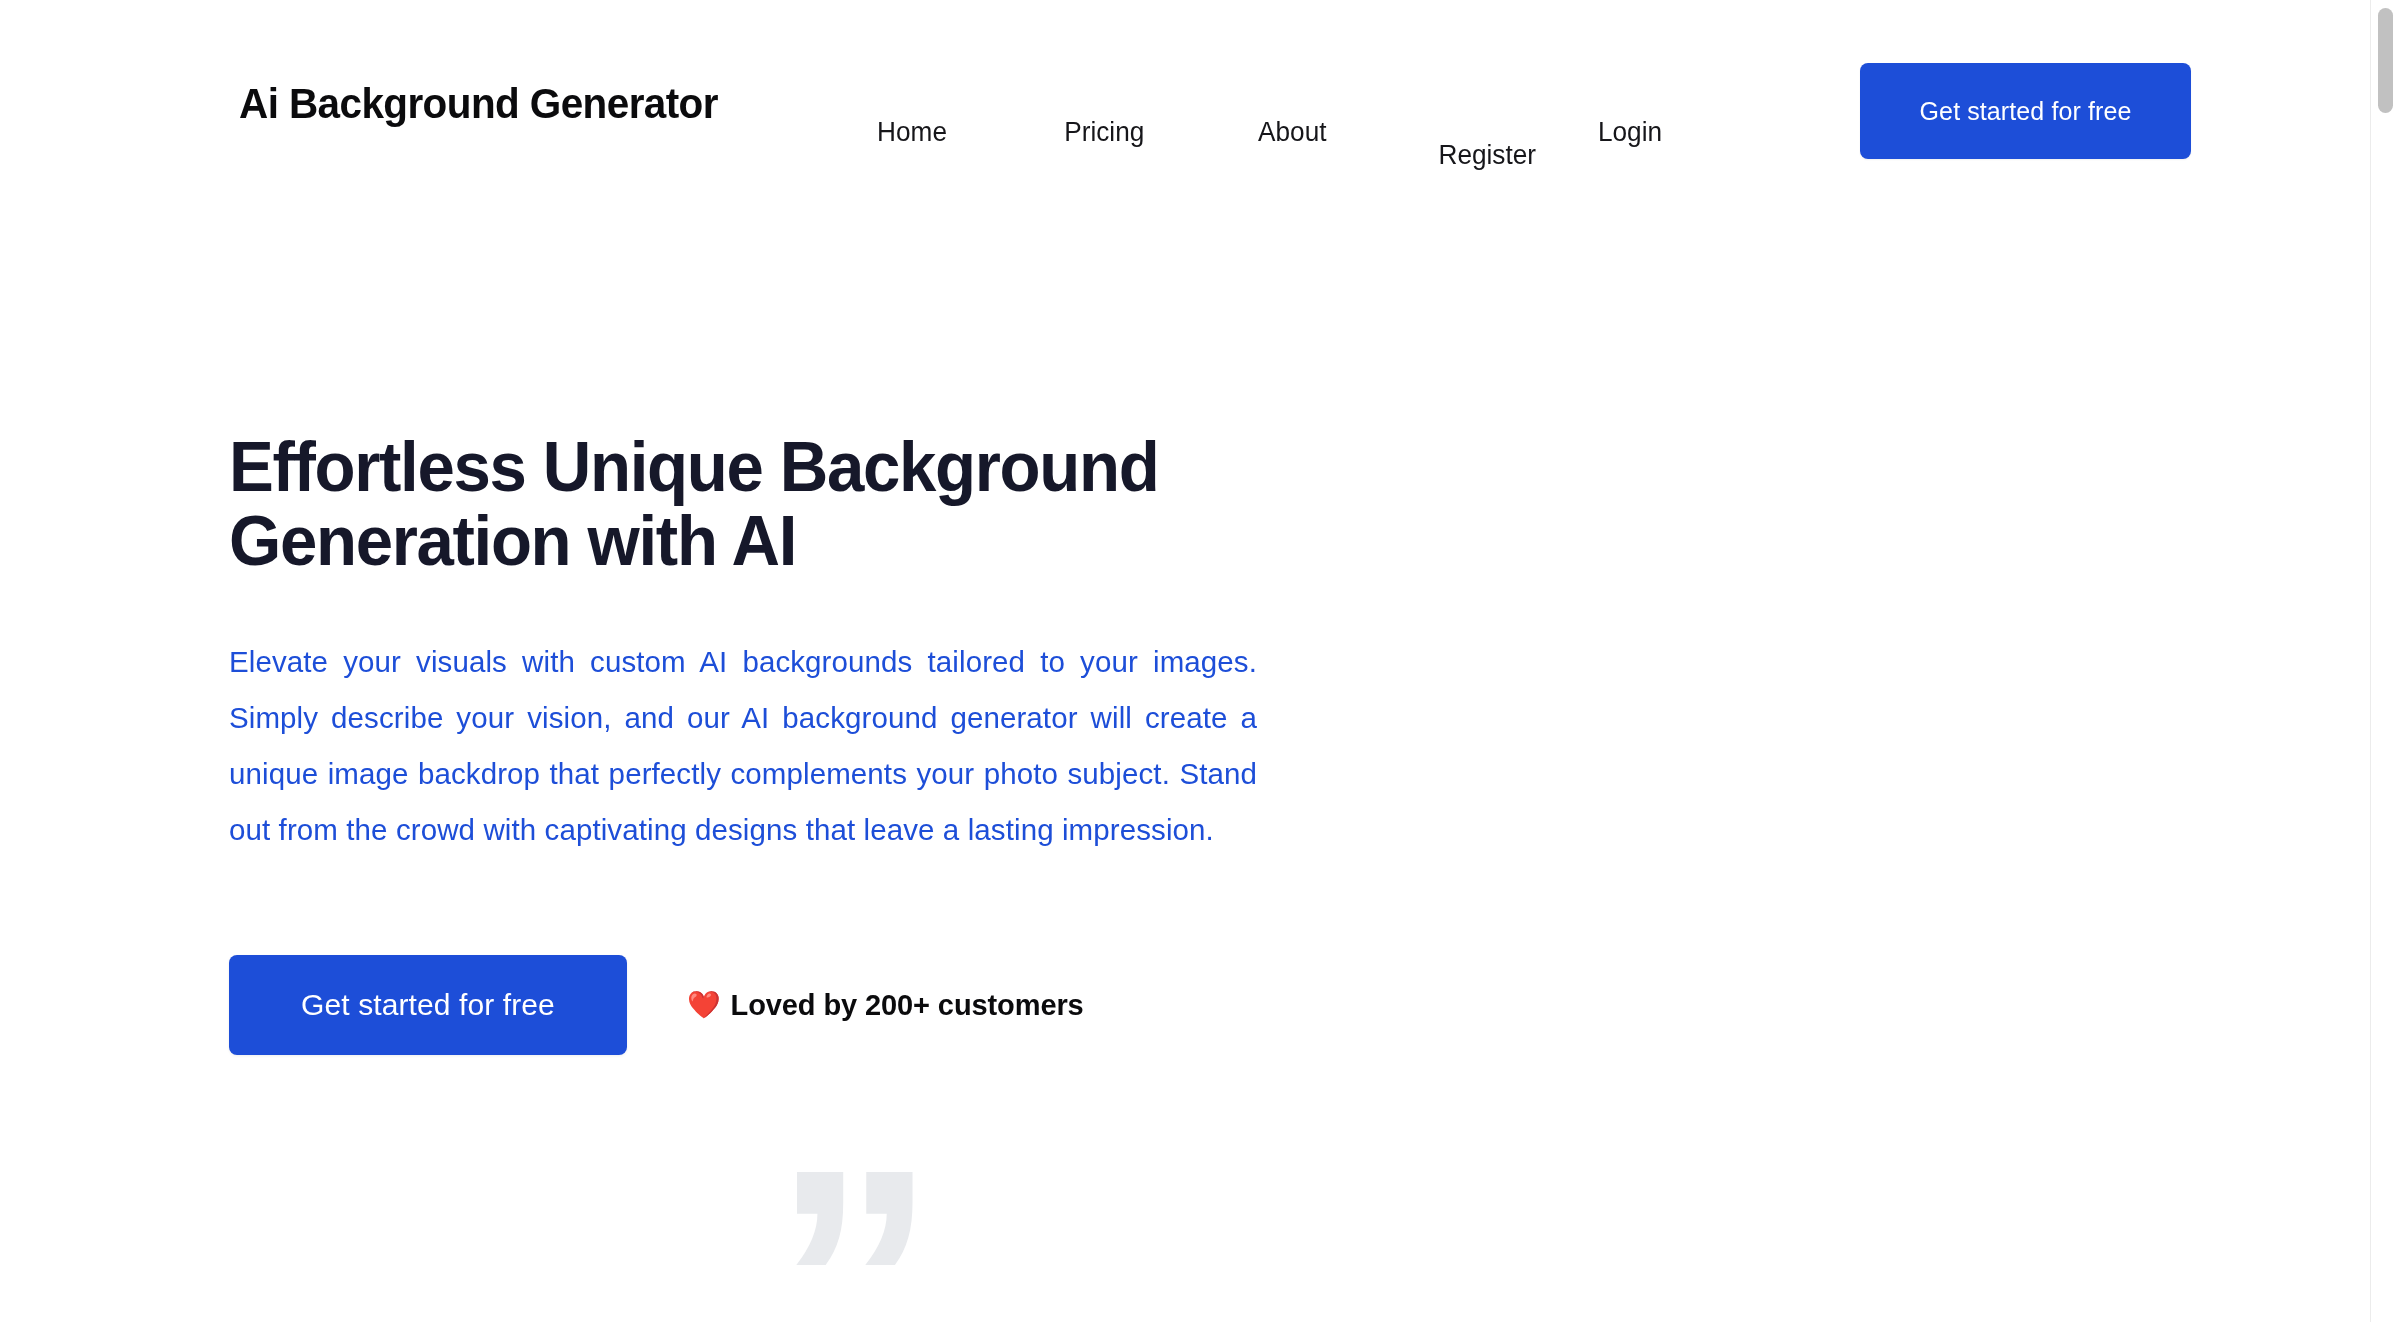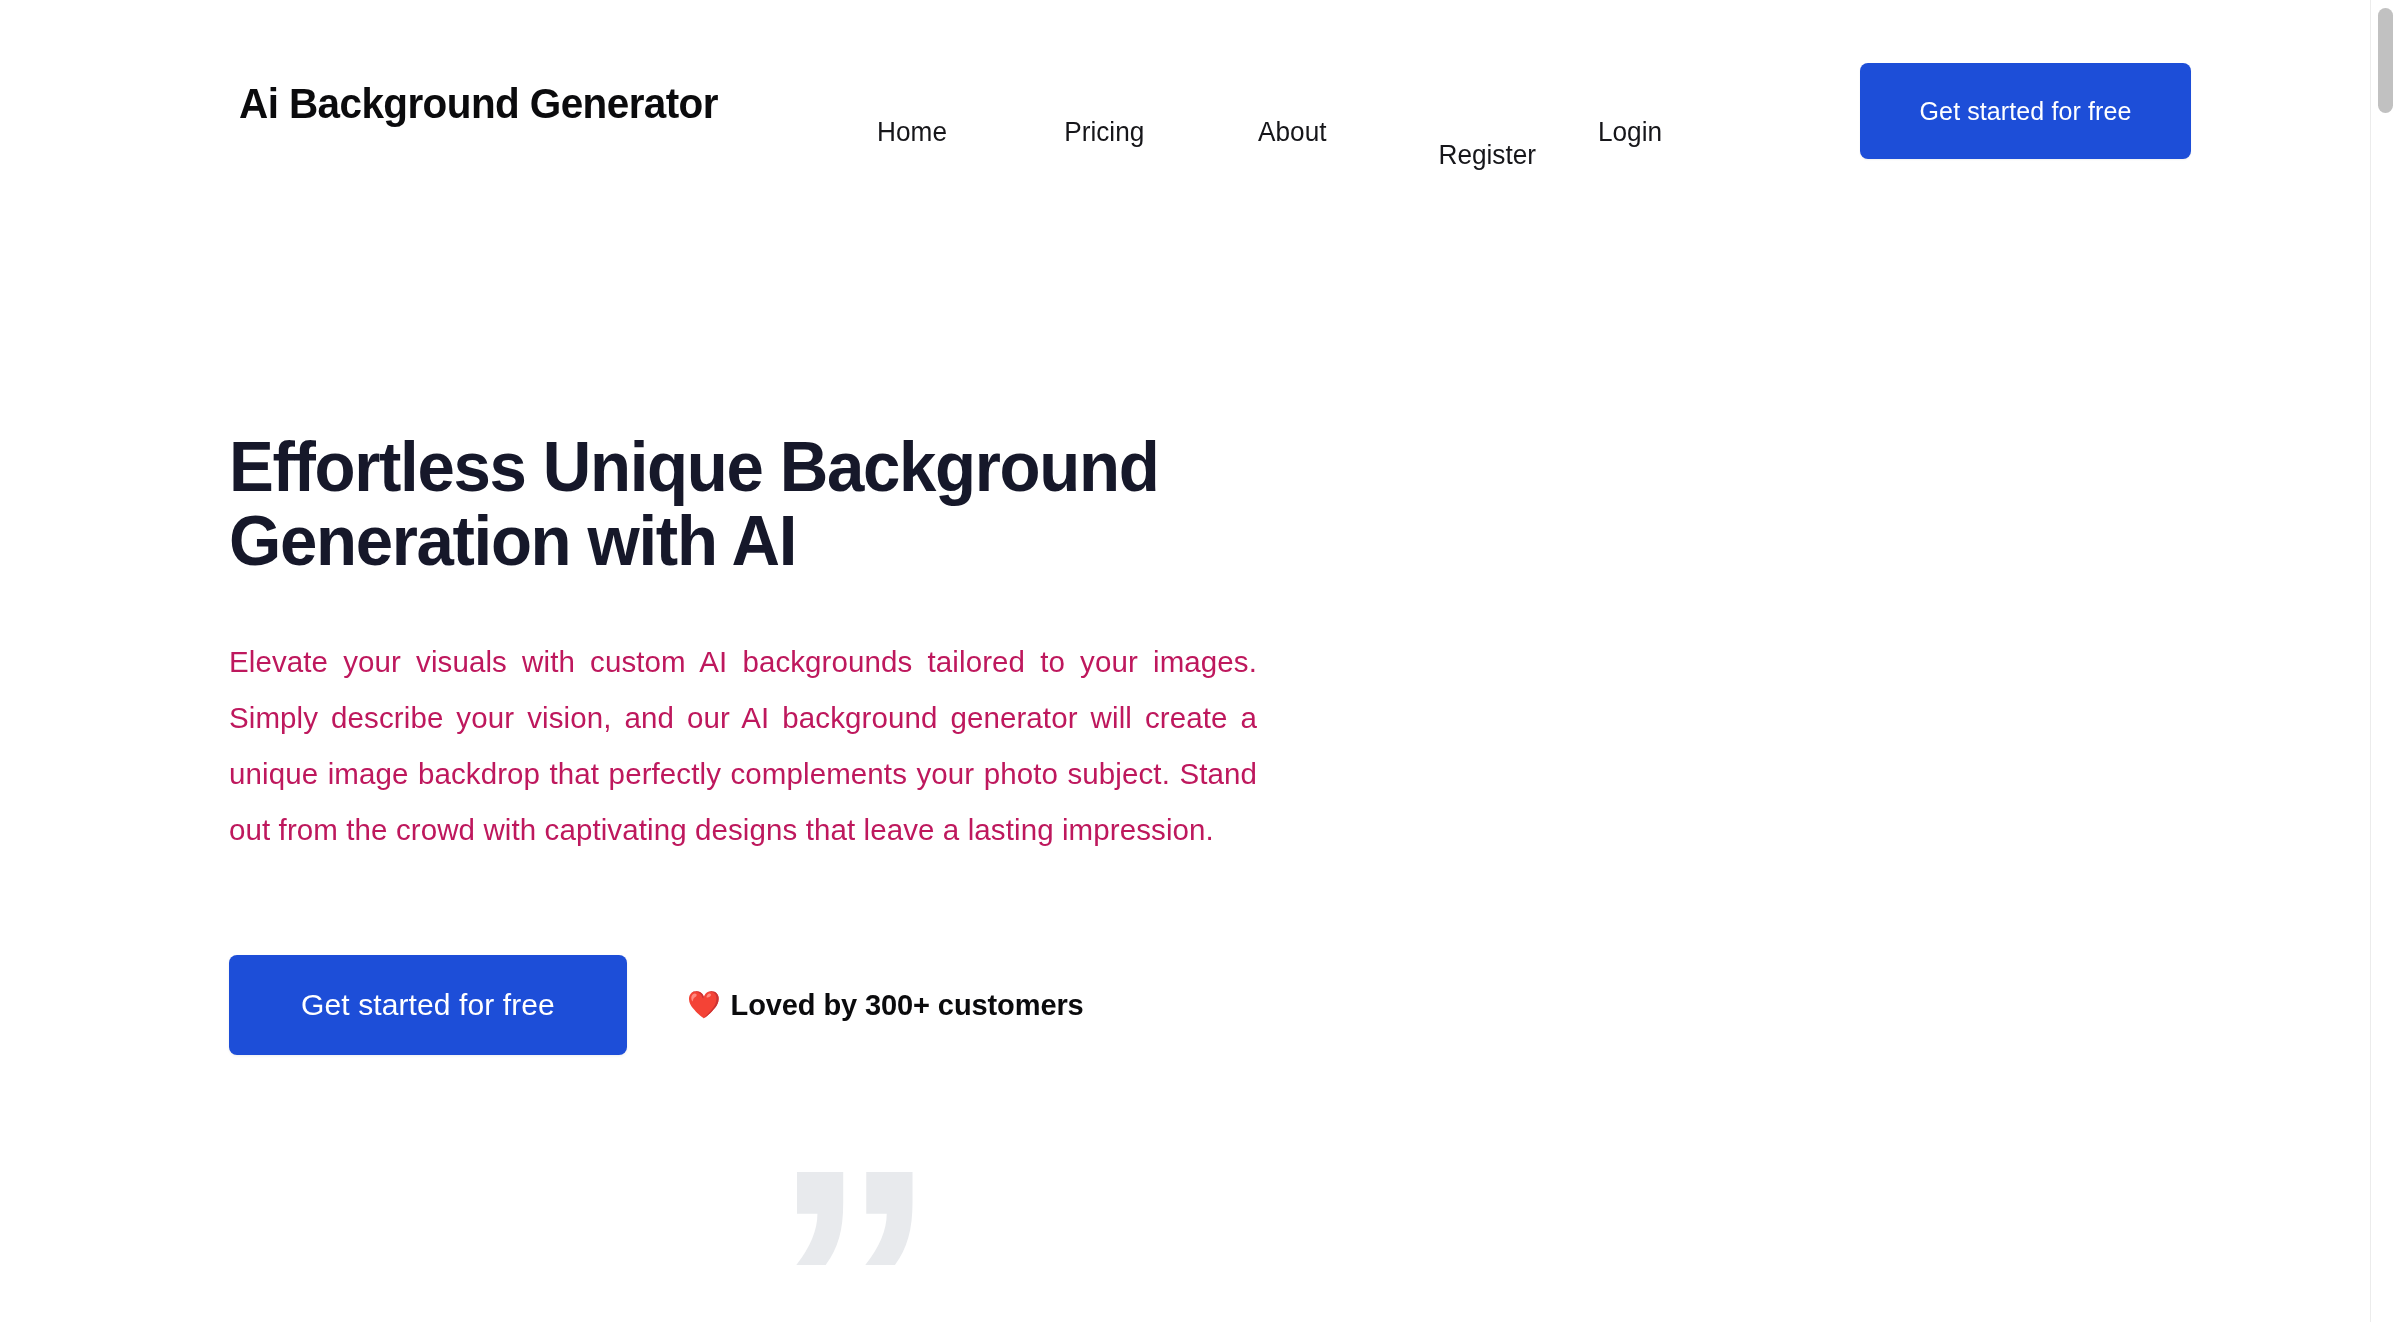--- a/index.html
+++ b/index.html
@@ -131,21 +131,21 @@
   }
 
   .hero-desc {
     position:absolute;
     left:0;
     top:412px;
     width:1028px;
     font-size:29.5px;
     line-height:56px;
     font-weight:400;
-    color:#be185d;
+    color:#1d4ed8;
     text-align:justify;
     text-justify:inter-word;
     font-family:"Liberation Sans Narrow","Liberation Sans", sans-serif;
     letter-spacing:0.1px;
   }
 
   .hero-actions {
     position:absolute;
     left:0;
     top:733px;
@@ -275,21 +275,21 @@
       <h1 class="hero-title">Effortless Unique Background Generation with AI</h1>
 
       <p class="hero-desc">Elevate your visuals with custom AI backgrounds tailored to your images. Simply describe your vision, and our AI background generator will create a unique image backdrop that perfectly complements your photo subject. Stand out from the crowd with captivating designs that leave a lasting impression.</p>
 
       <div class="hero-actions">
 
         <button class="hero-cta">Get started for free</button>
 
         <div class="social-proof">
           <span class="heart-icon">❤️</span>
-          <span>Loved by 300+ customers</span>
+          <span>Loved by 200+ customers</span>
         </div>
 
       </div>
 
     </div>
 
     <div class="hero-media"></div>
 
   </section>
 

